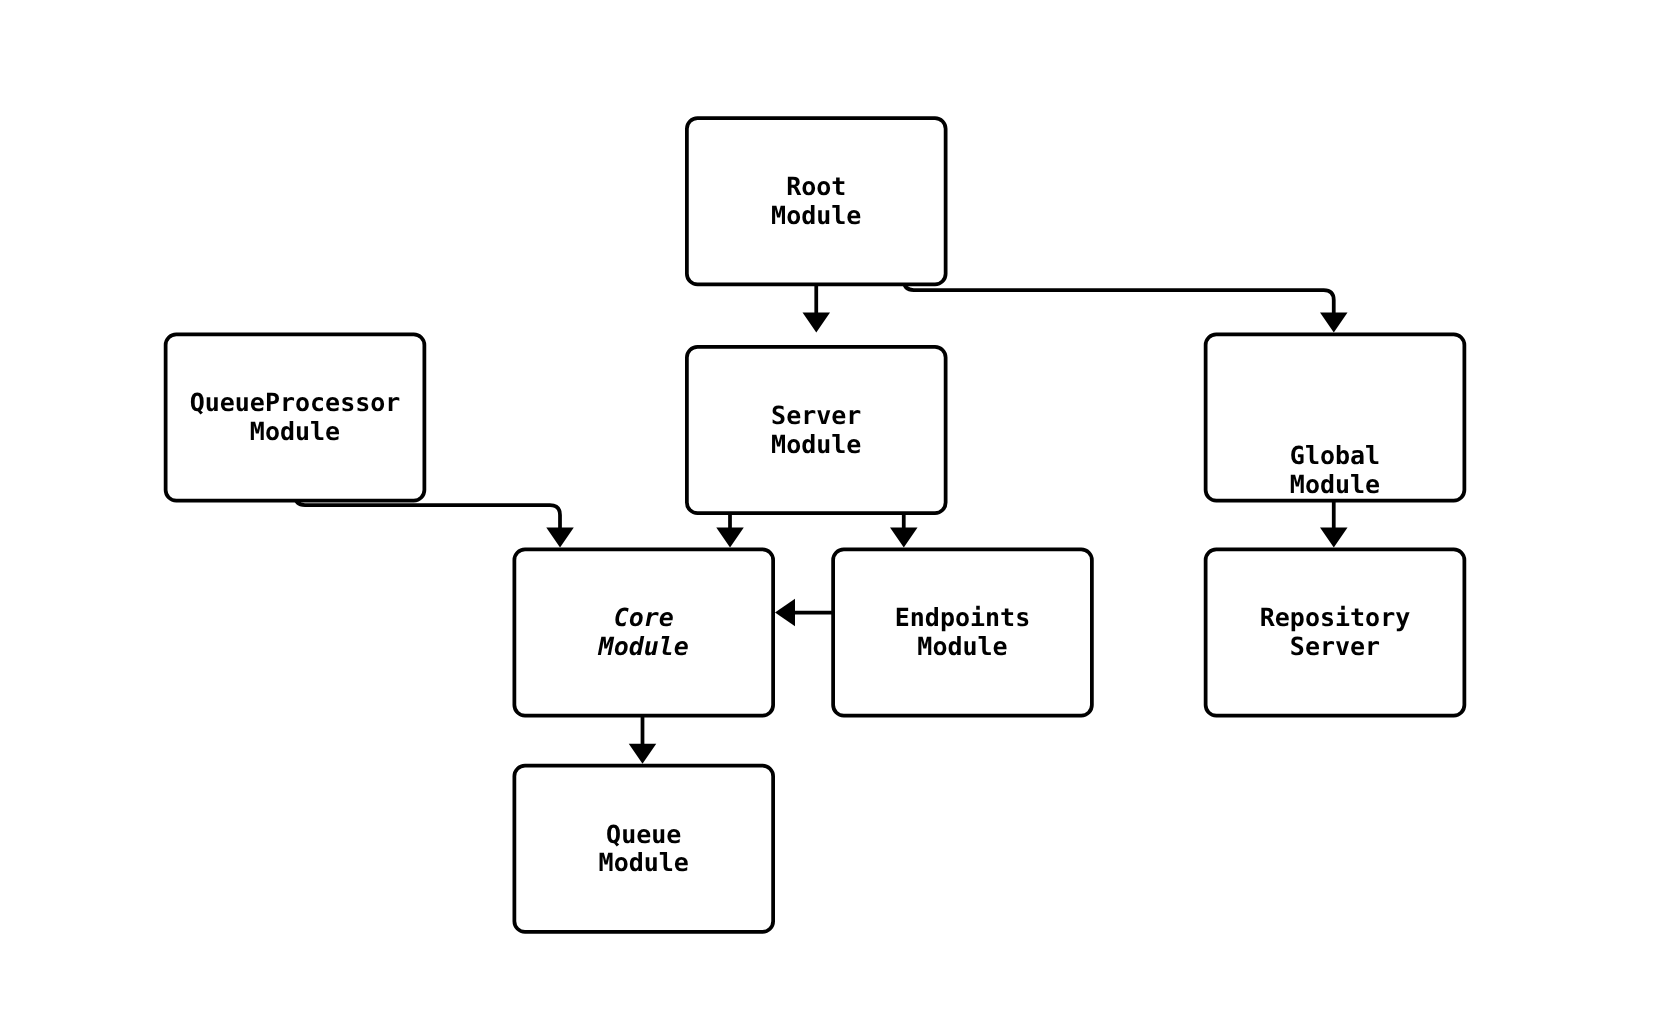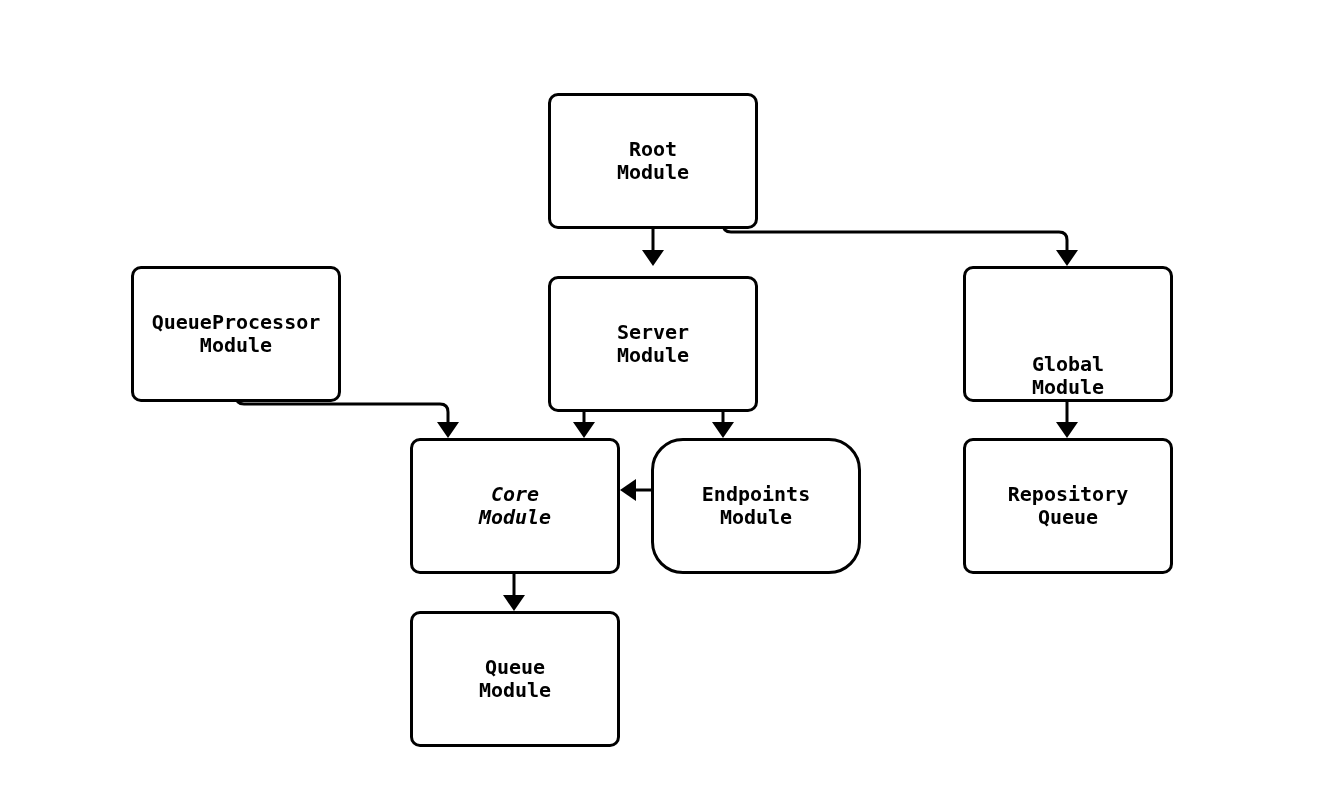--- a/index.html
+++ b/index.html
@@ -47,21 +47,21 @@
     font-size: 20px;
     line-height: 23px;
     color: #000000;
     white-space: pre-line;
   }
   .node-root          { left: 548px; top: 93px;  }
   .node-queueprocessor{ left: 131px; top: 266px; }
   .node-server        { left: 548px; top: 276px; }
   .node-global        { left: 963px; top: 266px; align-items: flex-end; }
   .node-core          { left: 410px; top: 438px; font-style: italic; }
-  .node-endpoints     { left: 651px; top: 438px; border-radius: 32px; }
+  .node-endpoints     { left: 665px; top: 438px; }
   .node-repository    { left: 963px; top: 438px; }
   .node-queue         { left: 410px; top: 611px; text-align: center; }
 </style>
 </head>
 <body>
 
 <div class="canvas">
 
   <svg class="edges-layer" viewBox="0 0 1337 809" xmlns="http://www.w3.org/2000/svg">
 
@@ -132,21 +132,21 @@
 Module</span>
   </div>
 
   <div class="node node-endpoints">
     <span>Endpoints
 Module</span>
   </div>
 
   <div class="node node-repository">
     <span>Repository
-Queue</span>
+Server</span>
   </div>
 
   <div class="node node-queue">
     <span>Queue
 Module</span>
   </div>
 
 </div>
 
 </body></html>

